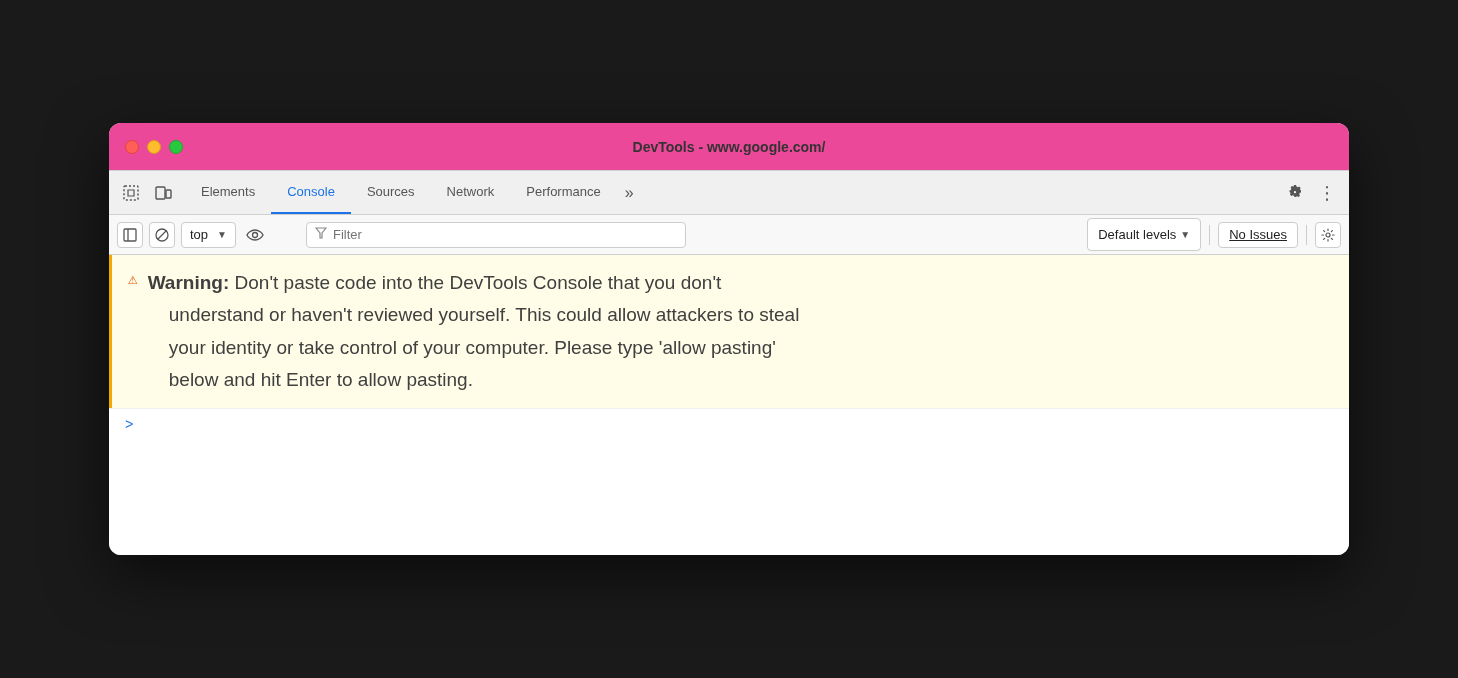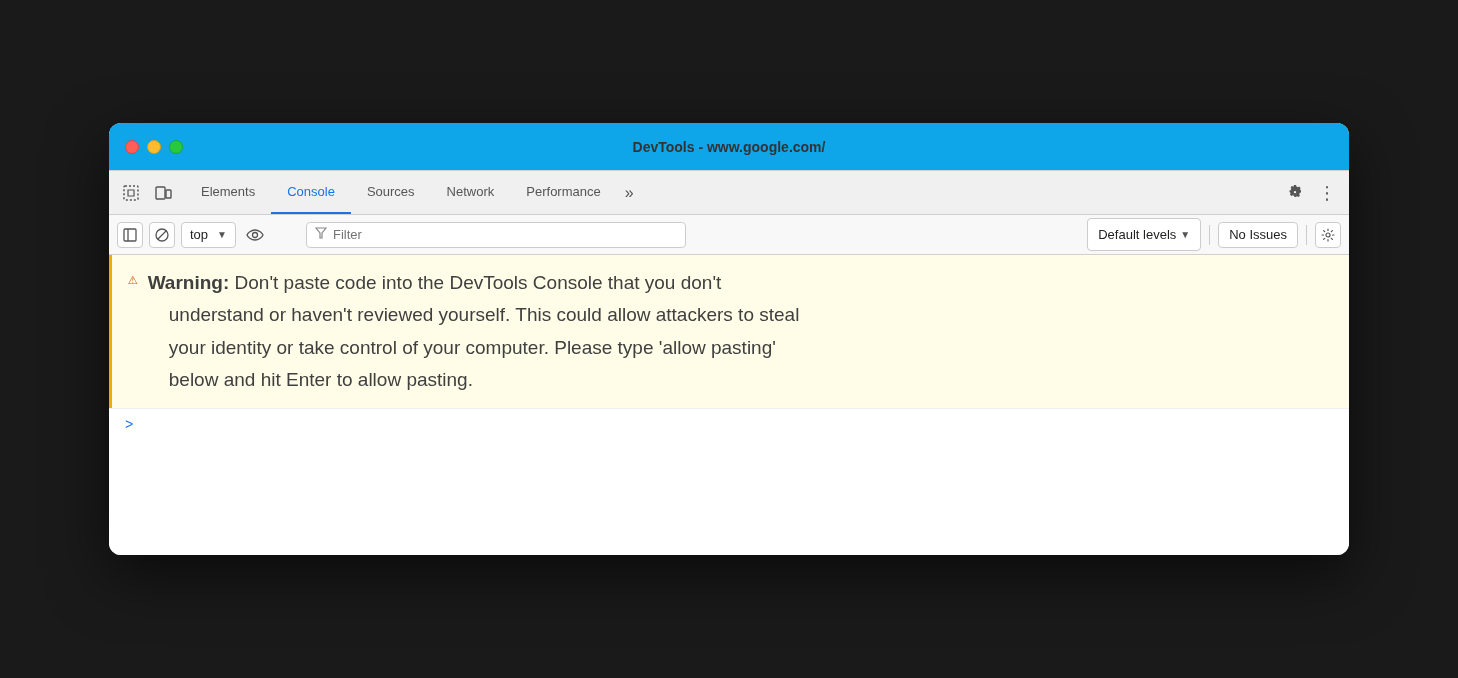--- a/index.html
+++ b/index.html
@@ -17,21 +17,21 @@
     .window {
       width: 1240px;
       background: #f5f5f5;
       border-radius: 12px;
       box-shadow: 0 20px 60px rgba(0,0,0,0.6);
       overflow: hidden;
     }
 
     
     .title-bar {
-      background: #0ea5e9;
+      background: #ec4899;
       height: 48px;
       display: flex;
       align-items: center;
       padding: 0 16px;
       position: relative;
       border-bottom: 1px solid #d0d0d0;
       text-align: center;
     }
 
     .traffic-lights {
@@ -246,20 +246,21 @@
     .no-issues {
       display: flex;
       align-items: center;
       padding: 2px 10px;
       border: 1px solid #ccc;
       border-radius: 4px;
       background: #fff;
       font-size: 13px;
       color: #222;
       height: 26px;
+      text-decoration: underline;
     }
 
     .toolbar-divider {
       width: 1px;
       height: 20px;
       background: #ccc;
       margin: 0 2px;
     }
 
     

